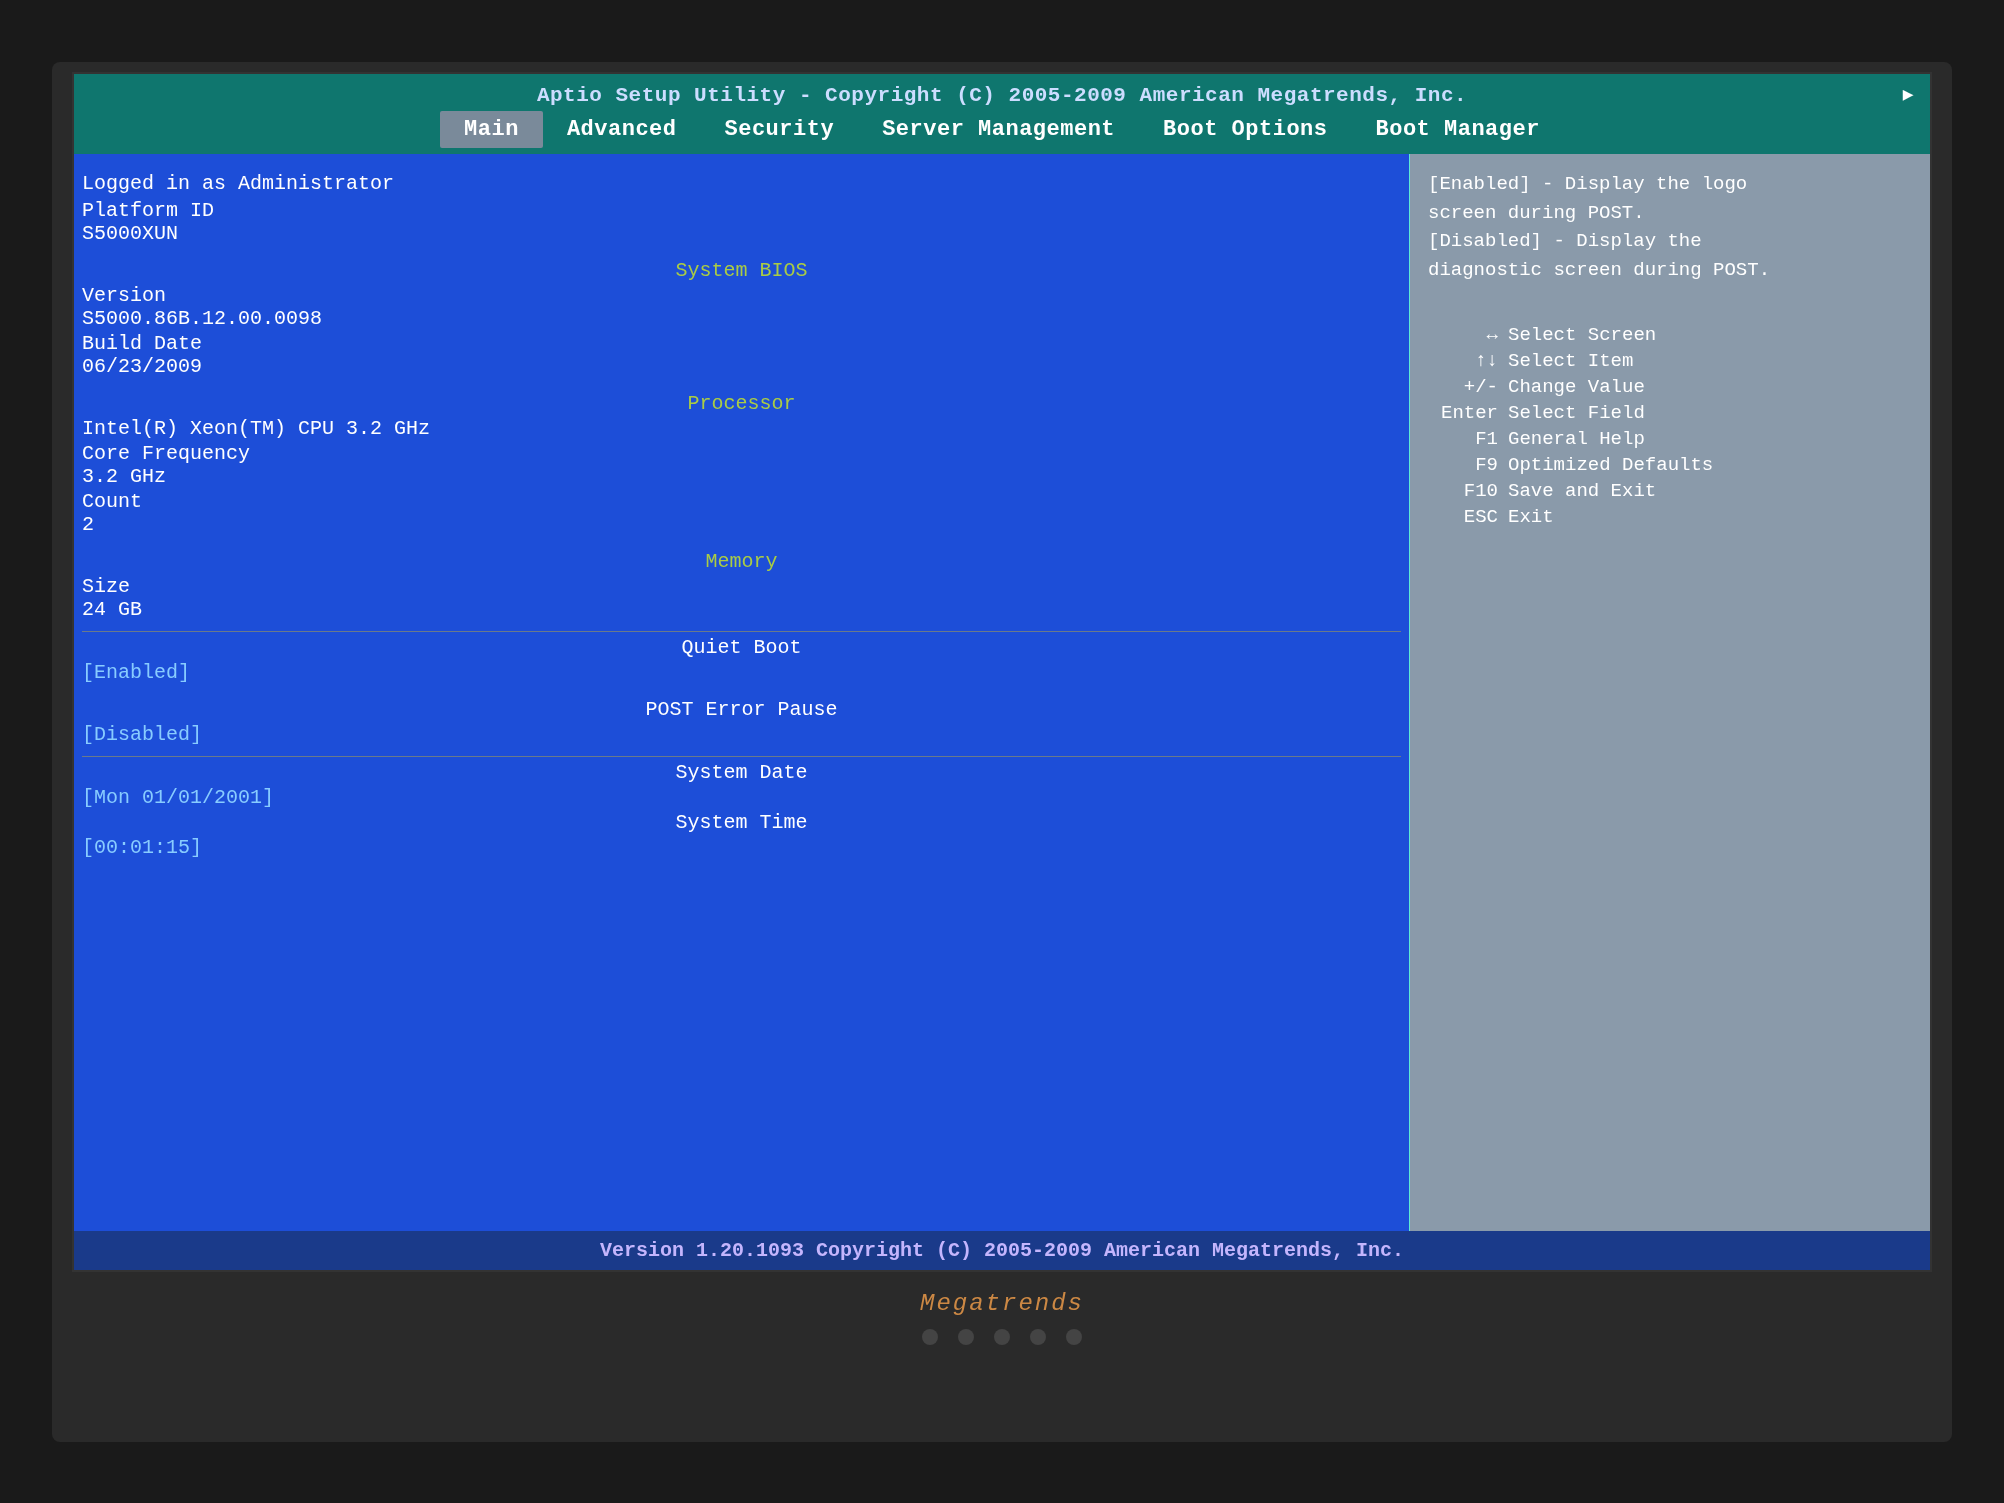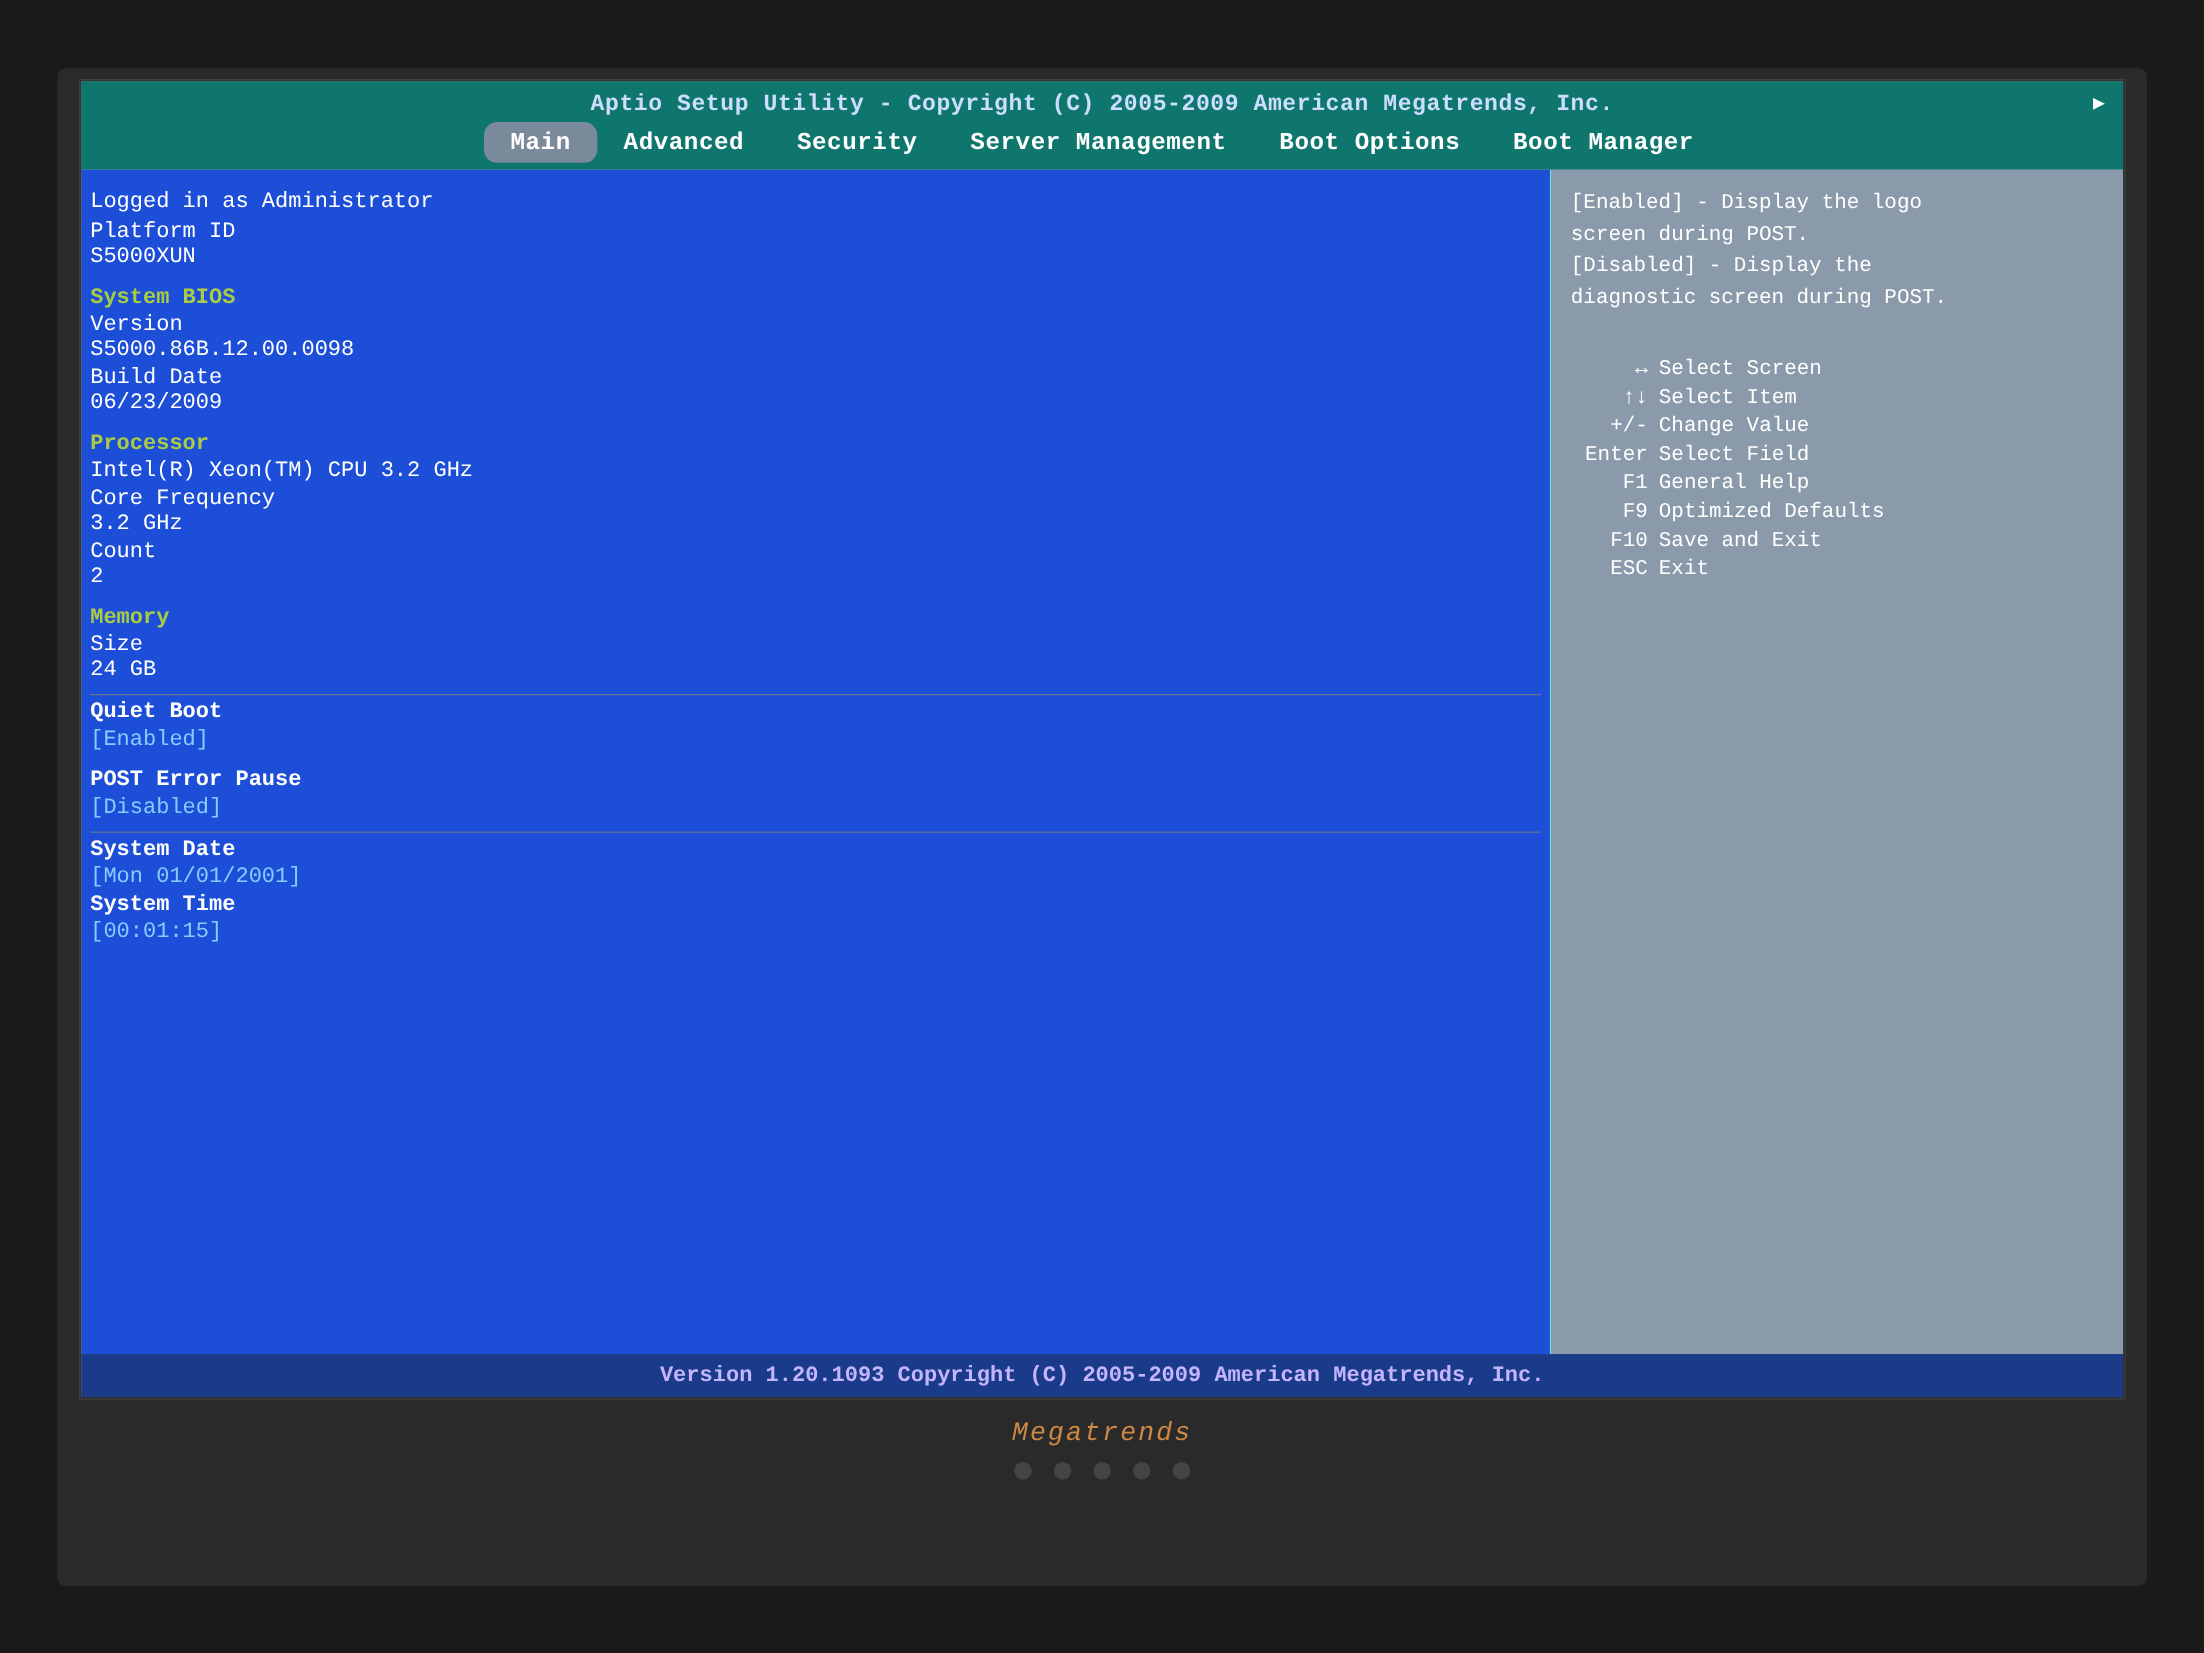--- a/index.html
+++ b/index.html
@@ -64,21 +64,21 @@
     }
 
     .menu-bar .nav-item {
       padding: 2px 24px;
       color: white;
     }
 
     .menu-bar .nav-item.active {
       background: #7a8a9a;
       color: white;
-      border-radius: 12px;
+      border-radius: 2px;
     }
 
     
     .content-area {
       display: flex;
       flex: 1;
       overflow: hidden;
     }
 
     
@@ -89,21 +89,22 @@
       border-right: 1px solid #5eead4;
       font-size: 20px;
       color: white;
     }
 
     .section-label {
       color: #aacc44;
       font-size: 20px;
       margin-top: 14px;
       margin-bottom: 2px;
-      font-weight: bold;
+      font-weight: normal;
+      text-align: center;
     }
 
     .info-row {
       display: flex;
       margin-bottom: 2px;
       flex-direction: column;
     }
 
     .info-label {
       color: white;

